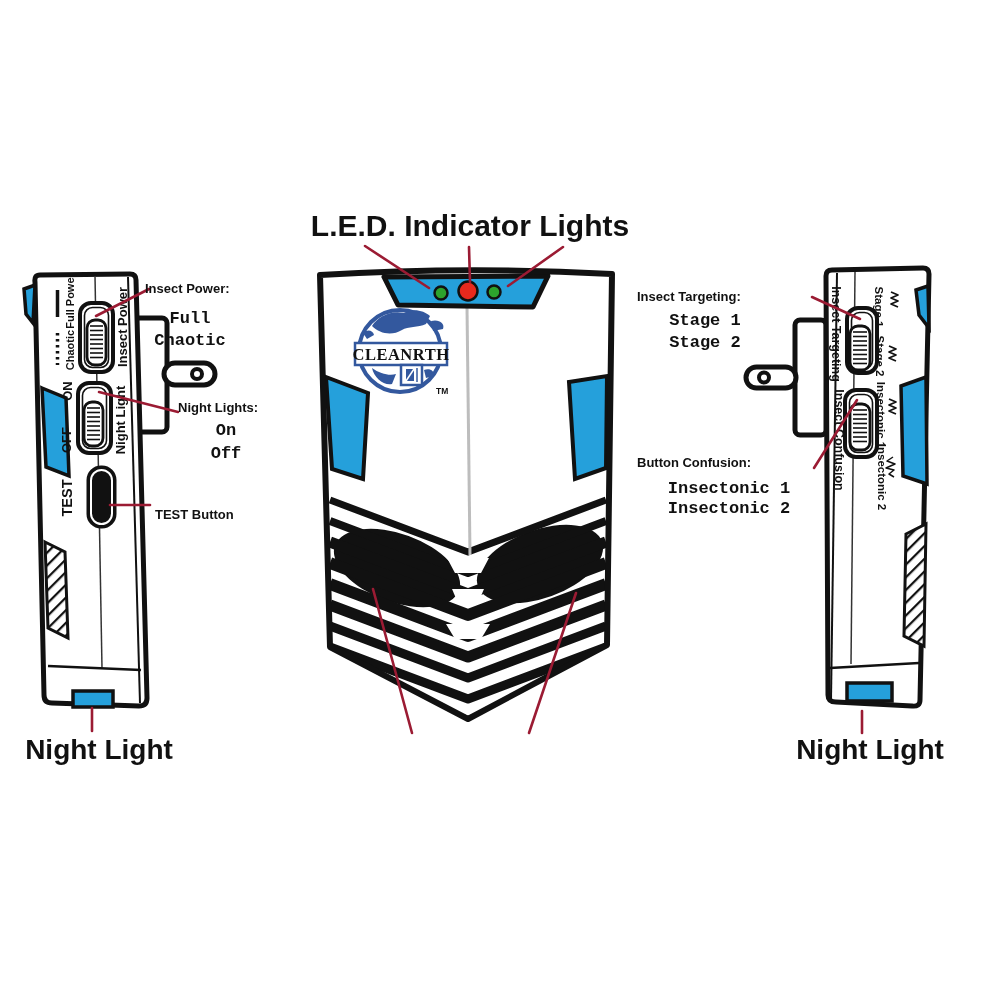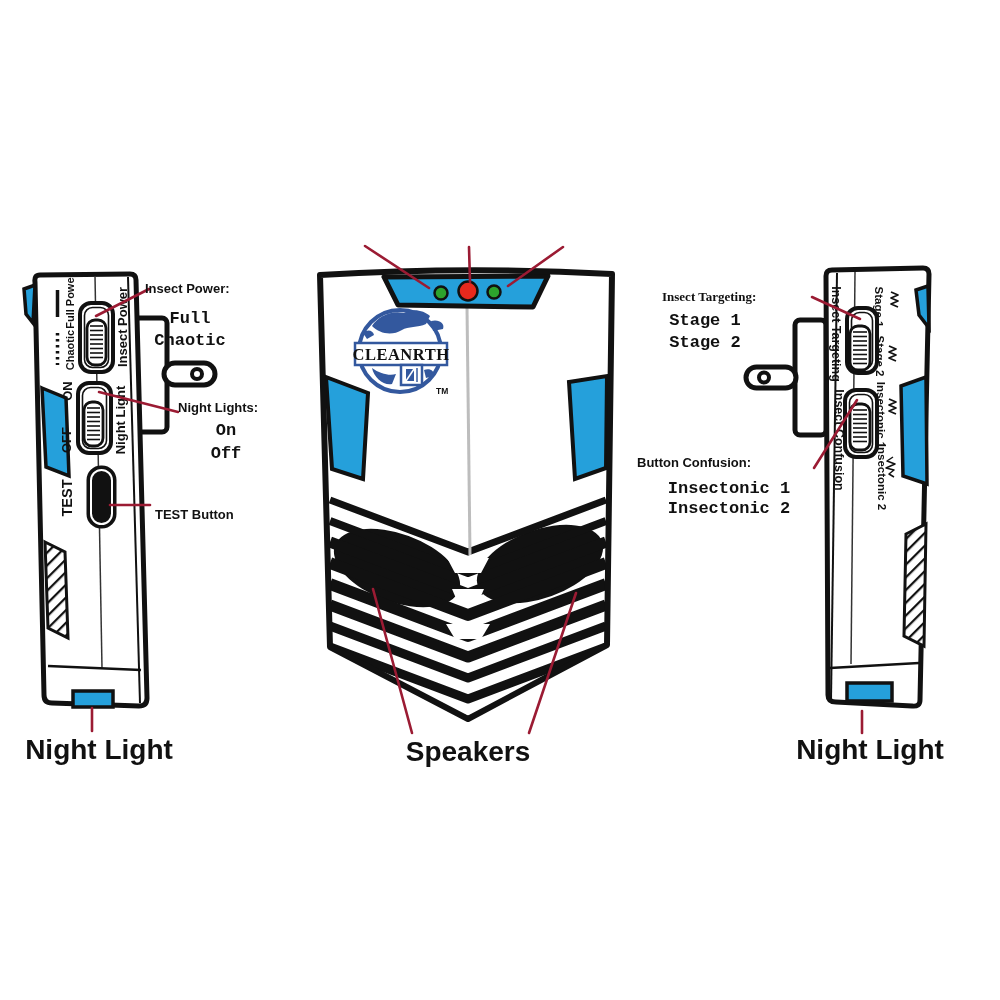--- a/index.html
+++ b/index.html
@@ -13,21 +13,21 @@
   .lbl{position:absolute;z-index:30;font-weight:bold;white-space:nowrap;}
   .h{font-size:13px;}
   .opts{font-size:17px;text-align:center;white-space:normal;font-family:Liberation Mono, monospace;}
   .big{font-size:28px;text-align:center;}
   #title{left:295px;top:209px;width:350px;font-size:30px;text-align:center;}
   #cap-insect-power{left:145px;top:281px;}
   #opts-insect-power{left:145px;top:308px;width:90px;line-height:22px;}
   #cap-night-switch{left:178px;top:400px;}
   #opts-night-switch{left:190px;top:419px;width:72px;line-height:23px;}
   #cap-test{left:155px;top:493px;margin-top:14px;}
-  #cap-insect-targeting{left:662px;top:289px;font-family:Liberation Serif, serif;}
+  #cap-insect-targeting{left:637px;top:289px;}
   #opts-insect-targeting{left:655px;top:310px;width:100px;line-height:22px;}
   #cap-insect-confusion{left:637px;top:455px;}
   #opts-insect-confusion{left:659px;top:479px;width:140px;line-height:20px;}
   #cap-nl-left{left:16px;top:734px;width:166px;}
   #cap-speakers{left:378px;top:736px;width:180px;}
   #cap-nl-right{left:786px;top:734px;width:168px;}
   svg text{font-family:"Liberation Sans", sans-serif;font-weight:bold;fill:#111;}
   .logo-serif{font-family:"Liberation Serif", serif;}
 </style>
 </head>
@@ -252,20 +252,21 @@
       <line x1="110" y1="505" x2="150" y2="505"></line>
       <line x1="812" y1="297" x2="860" y2="319"></line>
       <line x1="814" y1="468" x2="857" y2="400"></line>
       <line x1="92" y1="708" x2="92" y2="731"></line>
       <line x1="862" y1="711" x2="862" y2="733"></line>
       <line x1="373" y1="589" x2="412" y2="733"></line>
       <line x1="576" y1="593" x2="529" y2="733"></line>
     </g>
   </svg>
 
+  <div id="title" class="lbl">L.E.D. Indicator Lights</div>
 
   <div id="cap-insect-power" class="lbl h">Insect Power:</div>
   <div id="opts-insect-power" class="lbl opts">
     <div>Full</div>
     <div>Chaotic</div>
   </div>
 
   <div id="cap-night-switch" class="lbl h">Night Lights:</div>
   <div id="opts-night-switch" class="lbl opts">
     <div>On</div>
@@ -280,16 +281,15 @@
     <div>Stage 2</div>
   </div>
 
   <div id="cap-insect-confusion" class="lbl h">Button Confusion:</div>
   <div id="opts-insect-confusion" class="lbl opts">
     <div>Insectonic 1</div>
     <div>Insectonic 2</div>
   </div>
 
   <div id="cap-nl-left" class="lbl big">Night Light</div>
-  <div id="cap-speakers" class="lbl big">Speakers</div>
   <div id="cap-nl-right" class="lbl big">Night Light</div>
 
 </div>
 
 </body></html>

